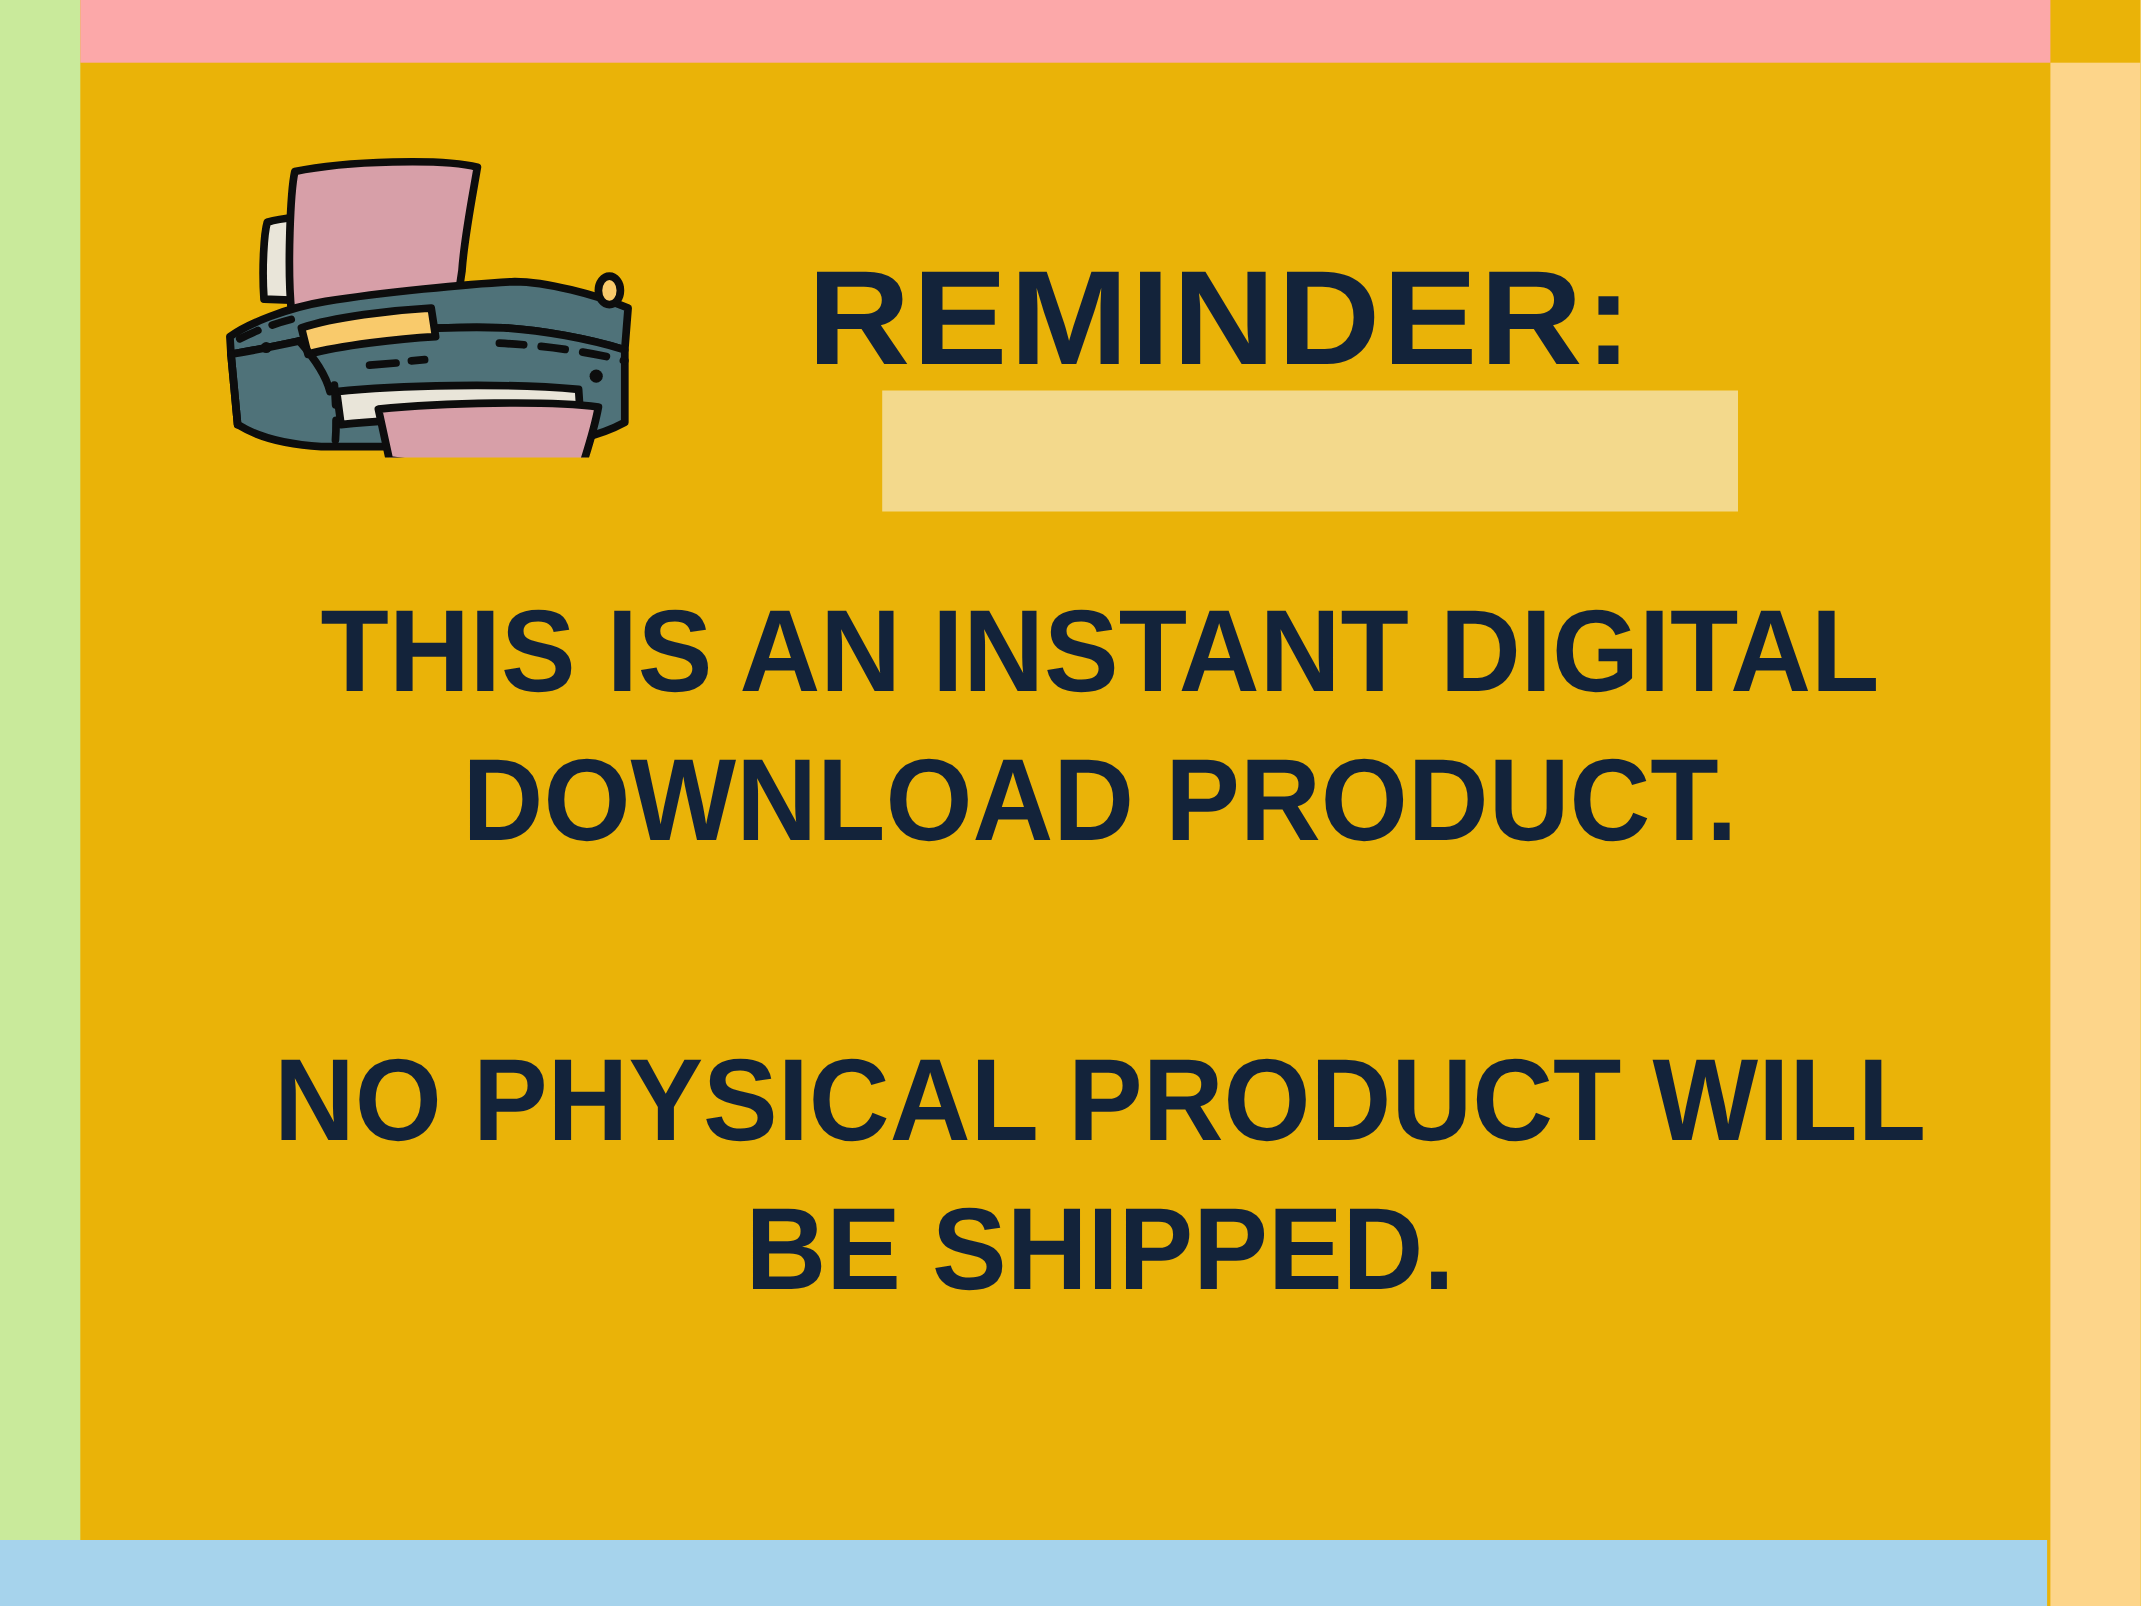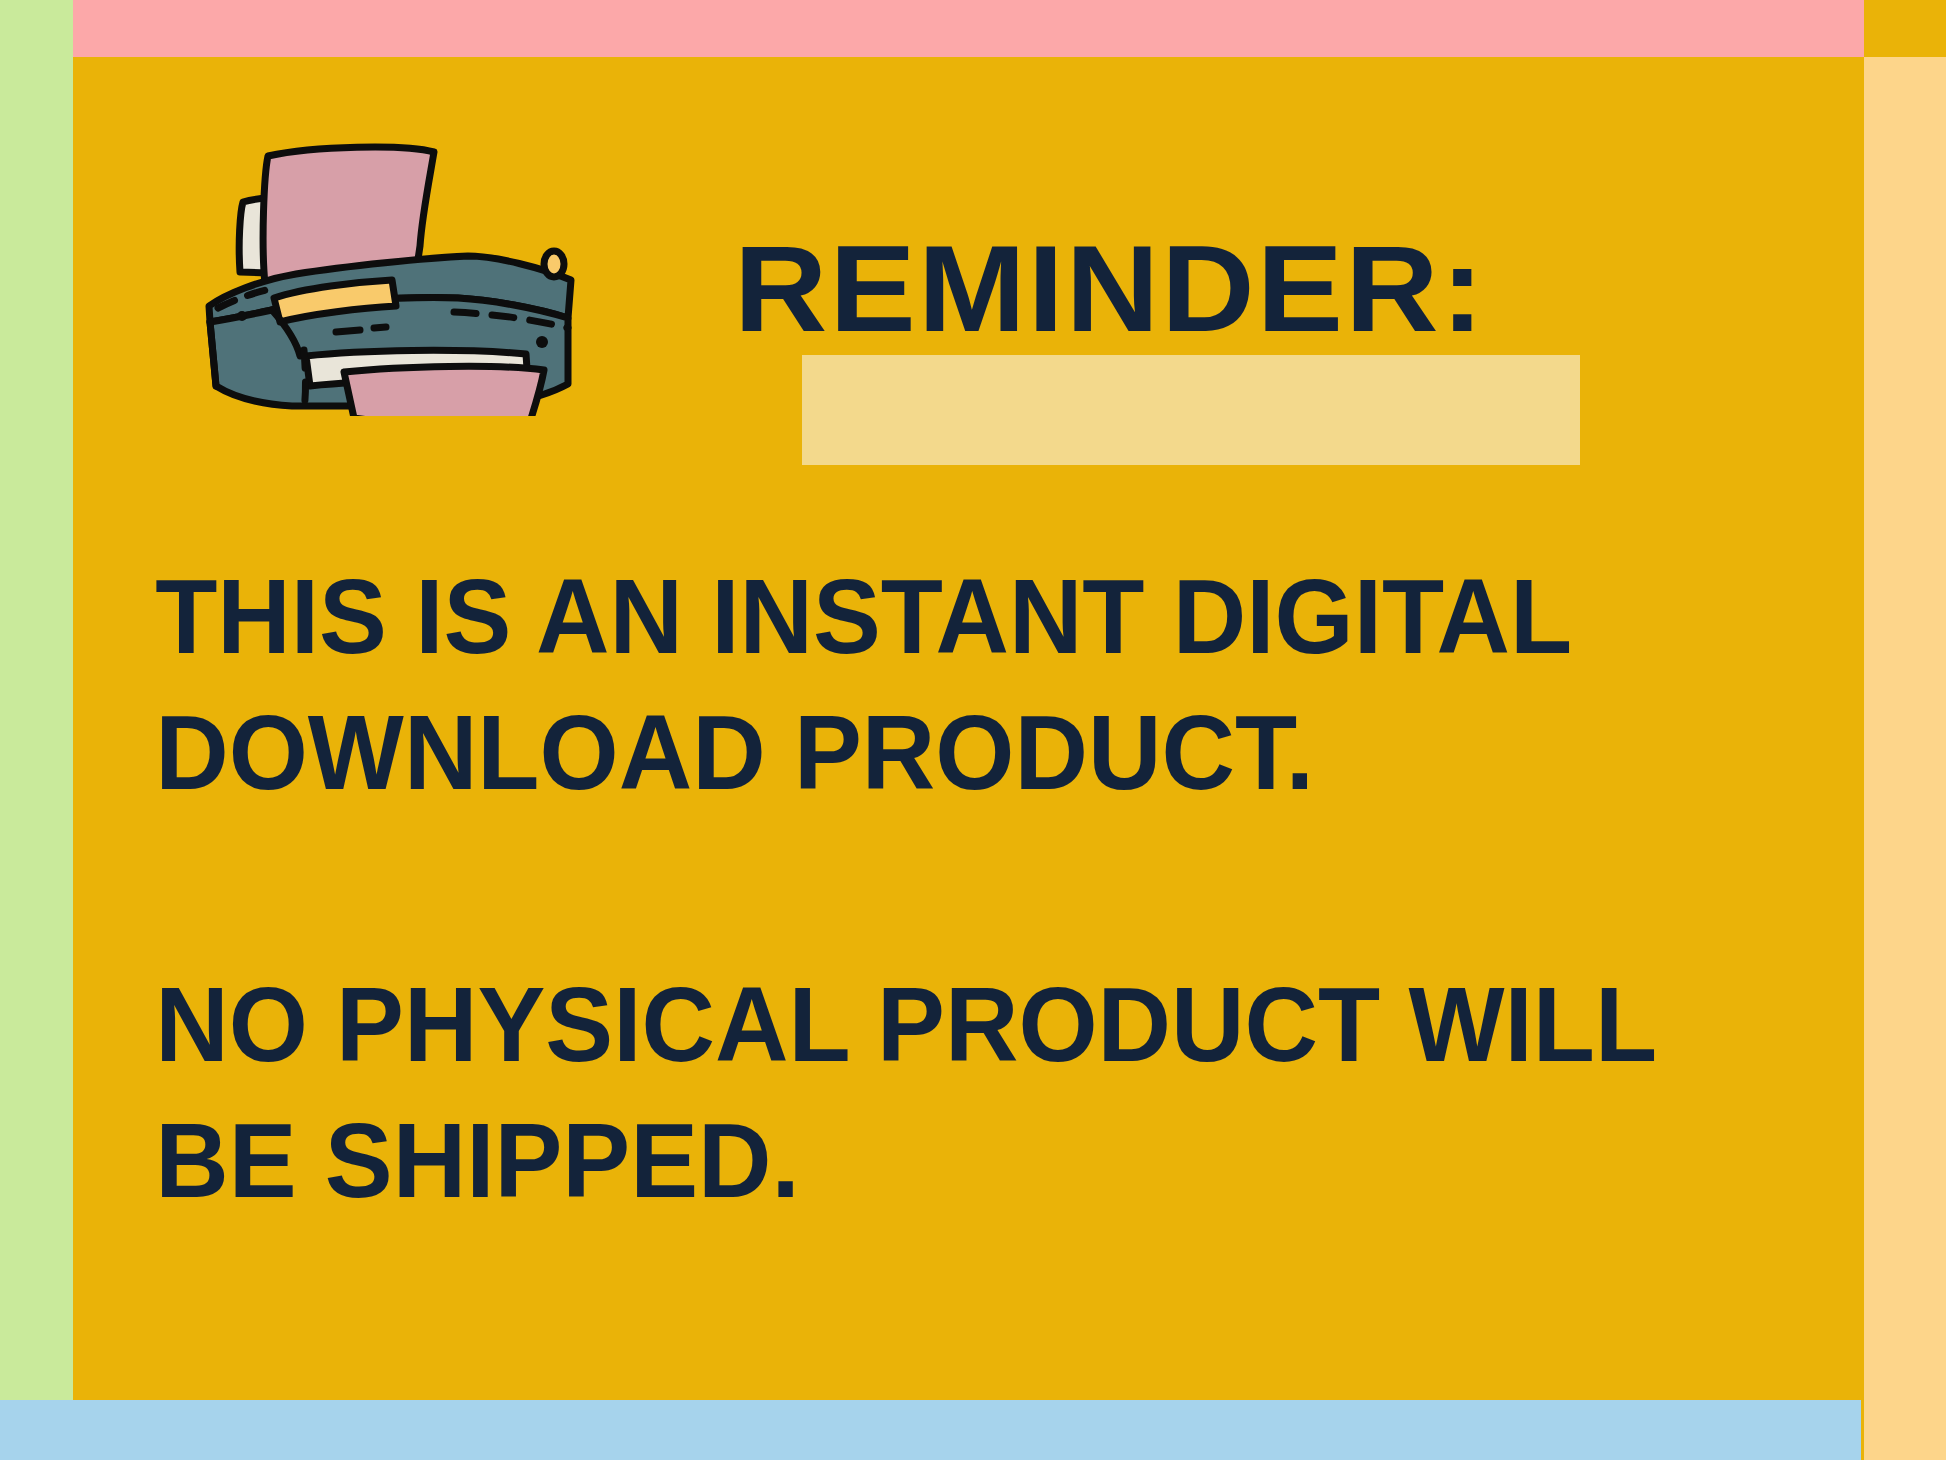--- a/index.html
+++ b/index.html
@@ -86,23 +86,23 @@
     color: #13233a;
     transform: scaleX(1.06);
     transform-origin: 50% 0;
     white-space: nowrap;
   }
 
   
   #body-copy {
     position: absolute;
     left: 120px;
-    top: 548px;
+    top: 524px;
     width: 1760px;
-    text-align: left;
+    text-align: center;
     color: #13233a;
     font-family: "Liberation Sans Narrow", "Liberation Sans", sans-serif;
     font-weight: bold;
     font-size: 106px;
     line-height: 136px;
     letter-spacing: 0px;
   }
   .copy-line {
     display: block;
     white-space: nowrap;

